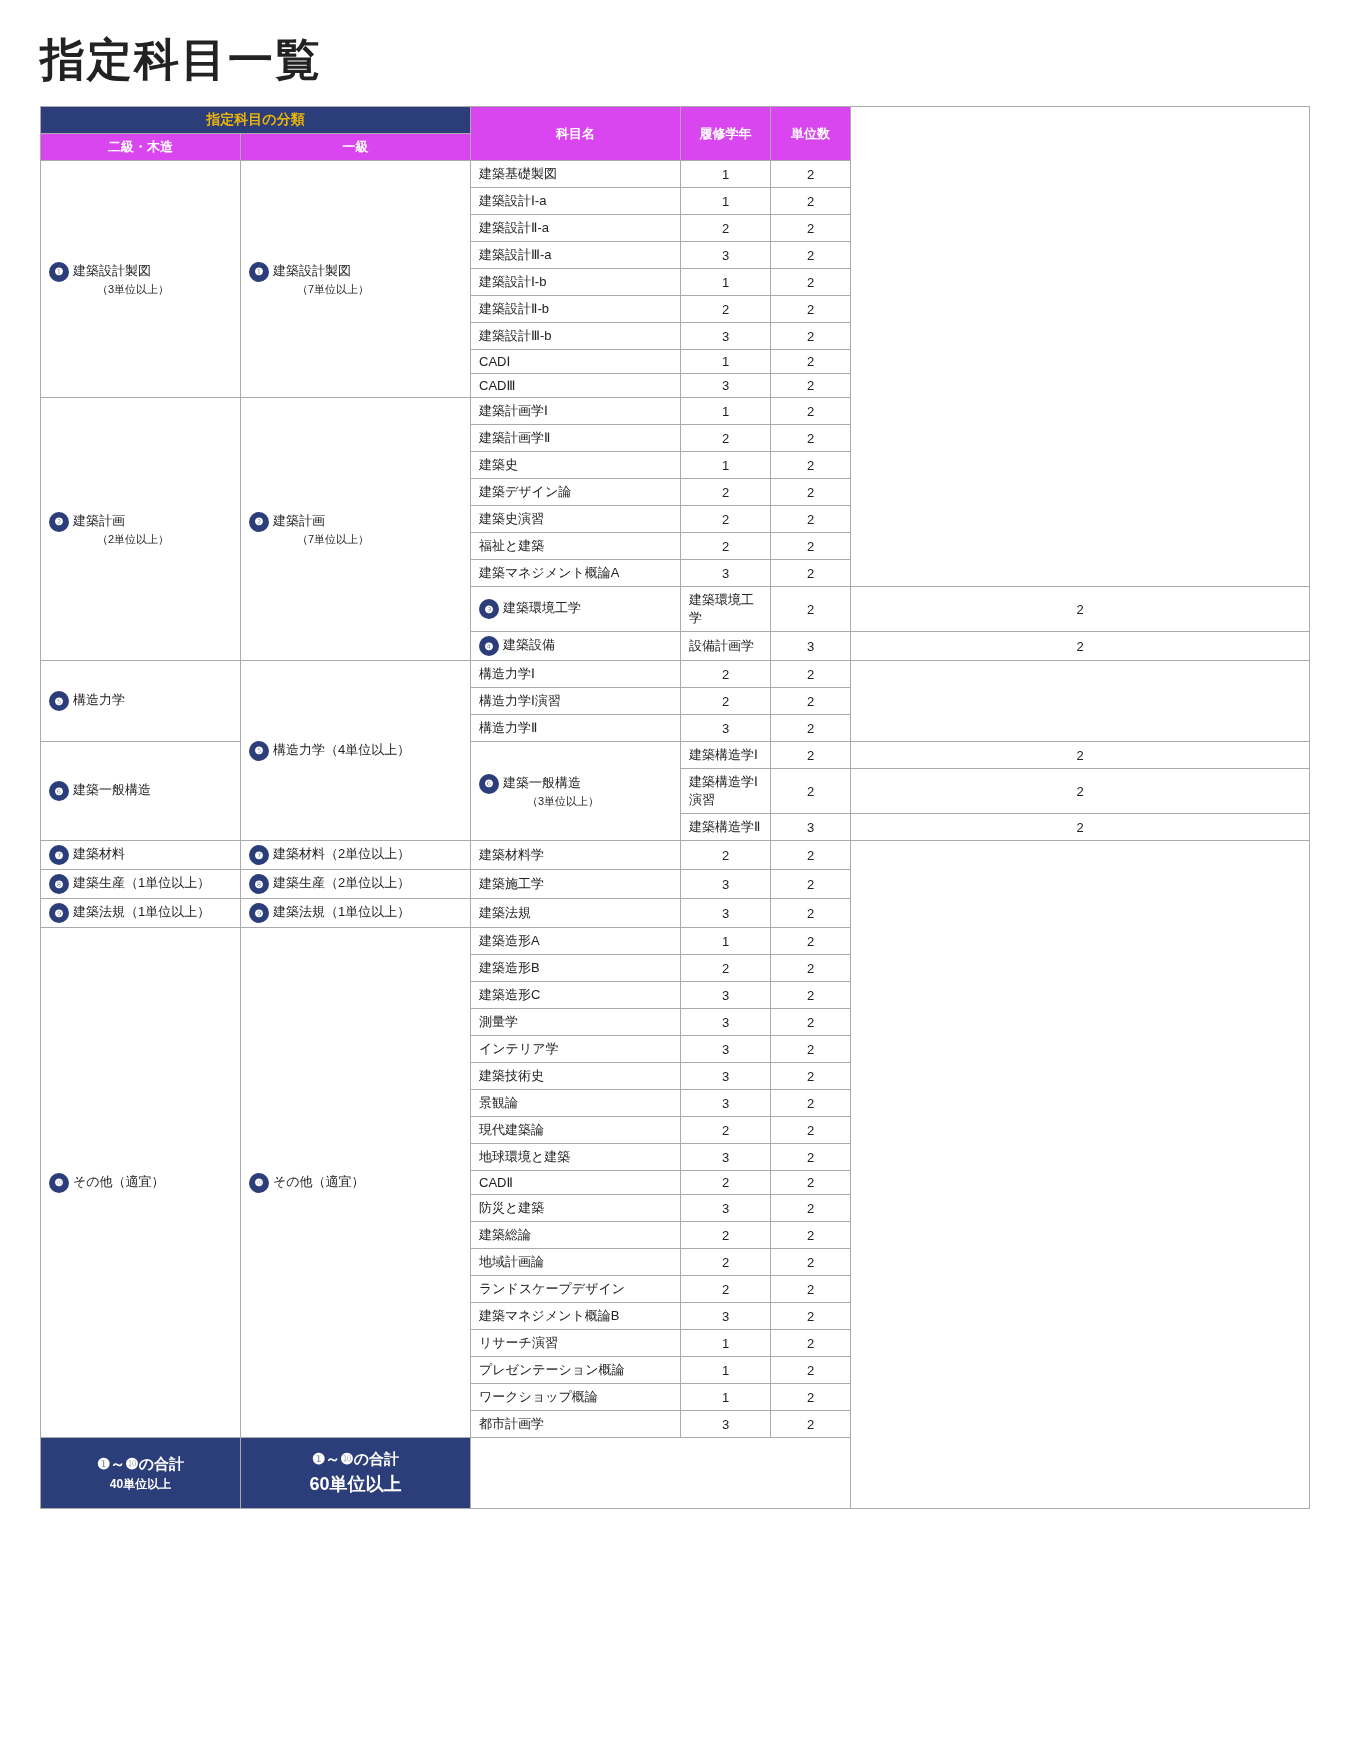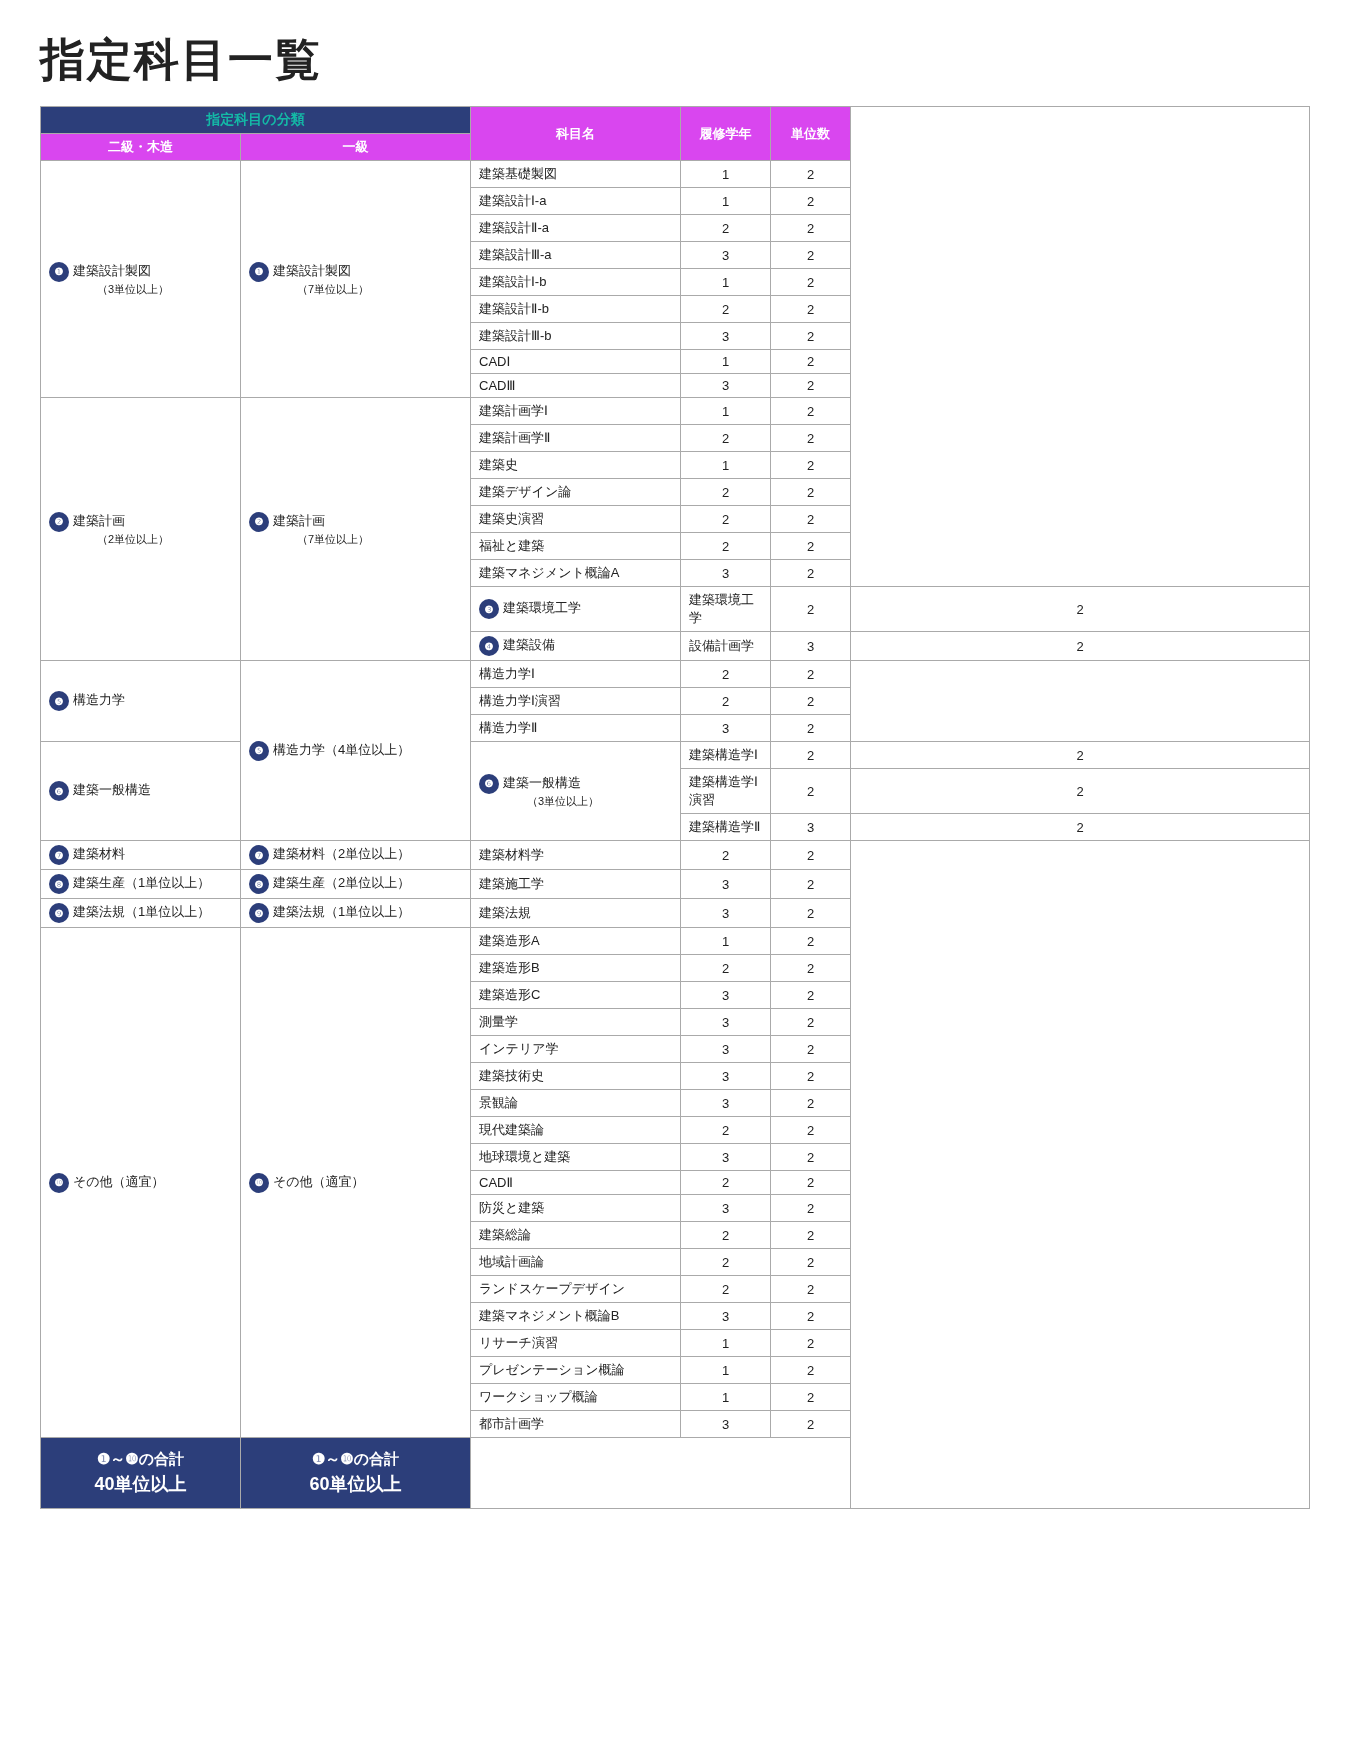--- a/index.html
+++ b/index.html
@@ -21,21 +21,21 @@
       border-collapse: collapse;
       border: 1px solid #aaa;
     }
     .main-table th, .main-table td {
       border: 1px solid #aaa;
       padding: 4px 8px;
       vertical-align: middle;
     }
     .header-top {
       background: #2c3e7a;
-      color: #14b8a6;
+      color: #eab308;
       text-align: center;
       font-size: 14px;
       font-weight: bold;
       padding: 6px;
     }
     .header-sub {
       background: #d946ef;
       color: #fff;
       text-align: center;
       font-size: 13px;
@@ -453,21 +453,21 @@
         <td class="credit-cell">2</td>
       </tr>
       <tr>
         <td class="subject-name-cell">都市計画学</td>
         <td class="year-cell">3</td>
         <td class="credit-cell">2</td>
       </tr>
       <tr class="footer-row">
         <td>
           <div>❶～❿の合計</div>
-          <div style="font-size:18px;">40単位以上</div>
+          <div style="font-size:12px;">40単位以上</div>
         </td>
         <td>
           <div>❶～❿の合計</div>
           <div style="font-size:18px;">60単位以上</div>
         </td>
         <td colspan="3" style="background: rgb(255, 255, 255);"></td>
       </tr>
     </tbody>
 </table>
 

